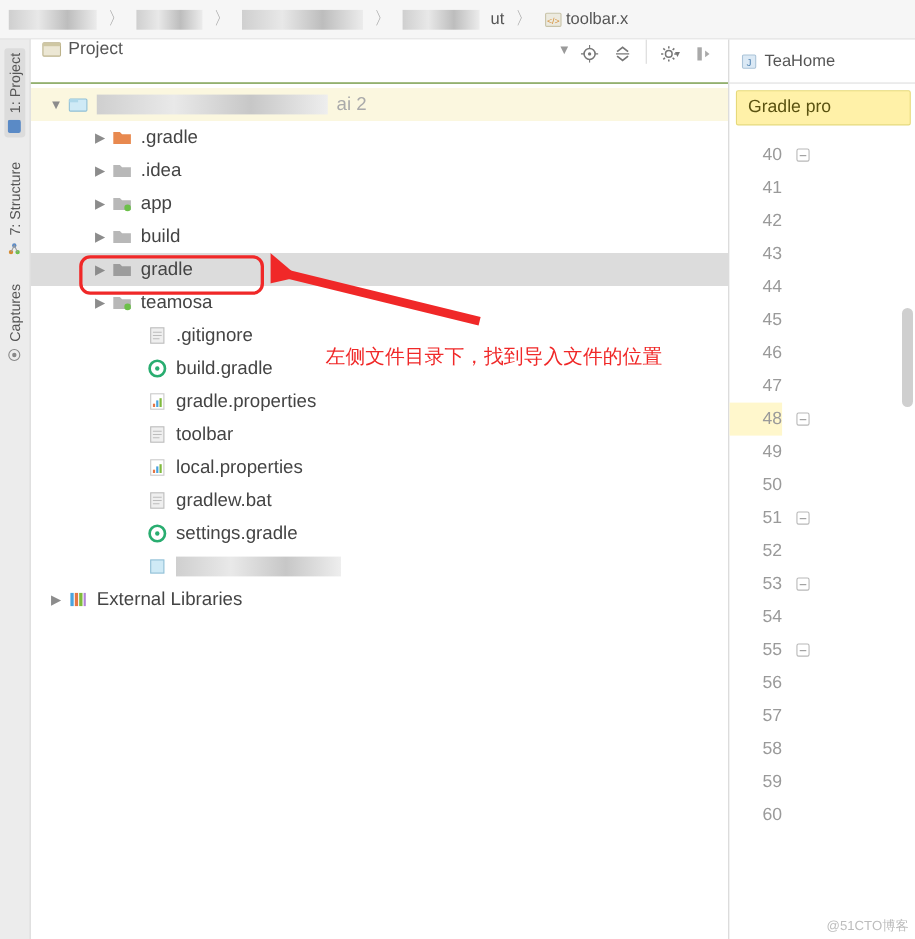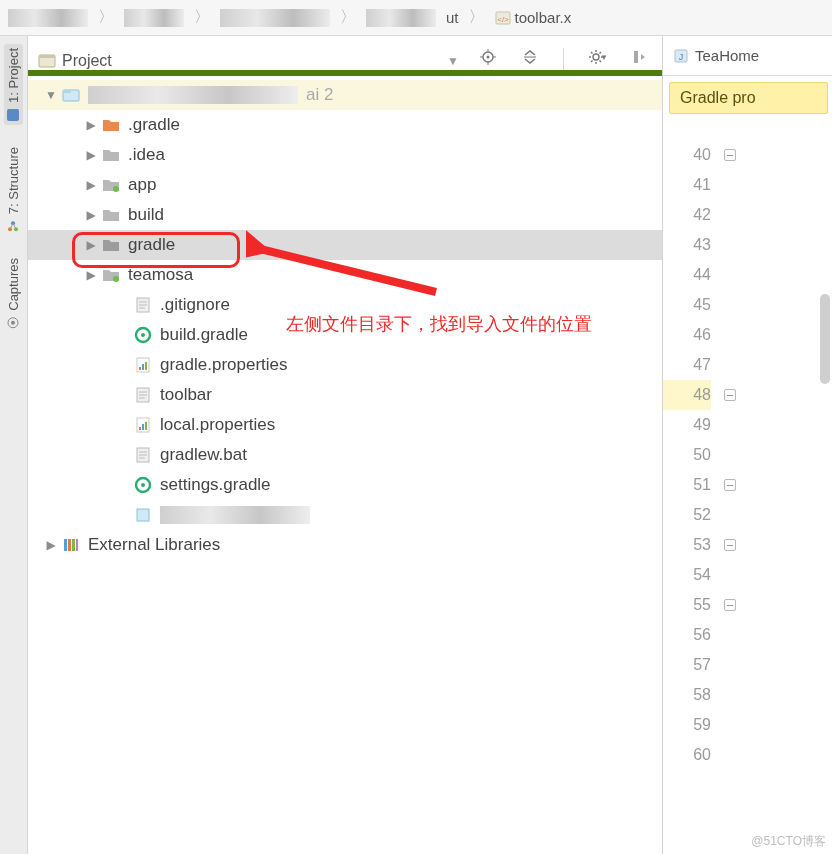--- a/index.html
+++ b/index.html
@@ -15,21 +15,21 @@
 
 
 .main { flex:1; display:flex; min-height:0; }
 
 .leftstrip { width: 28px; background:#ececec; border-right:1px solid #d4d4d4; display:flex; flex-direction:column; align-items:center; padding-top:8px; gap:18px; }
 .leftstrip .vtab { writing-mode: vertical-rl; transform: rotate(180deg); font-size:13px; color:#555; display:flex; align-items:center; gap:6px; padding:4px 2px; cursor:pointer;}
 .leftstrip .vtab.active { background:#dcdcdc; border-radius:3px; }
 .dot-icon{width:12px;height:12px;display:inline-block;}
 
 .centercol { flex:1; display:flex; flex-direction:column; background:#fff; min-width:0;}
-.panel-header { height:40px; display:flex; align-items:flex-end; border-bottom:6px solid #4d7c0f; background:#fff; padding:0 10px; gap:16px;}
+.panel-header { height:40px; display:flex; align-items:flex-start; border-bottom:1px solid #4d7c0f; background:#fff; padding:0 10px; gap:4px;}
 .panel-title { display:flex;align-items:center;gap:6px;color:#555;font-size:16px; flex:1;}
 .panel-dd { color:#9a9a9a; font-size:12px; margin-left:auto;}
 .toolbtn { width:26px;height:26px; display:flex;align-items:center;justify-content:center; color:#6d6d6d; cursor:pointer; border-radius:3px;}
 .toolsep{width:1px;height:22px;background:#d9d9d9;margin:0 4px;}
 
 .tree { flex:1; overflow:auto; font-size:17px; color:#444; position:relative; padding-top:4px;}
 .node { display:flex; align-items:center; height:30px; white-space:nowrap; cursor:default;}
 .twisty{ width:14px; text-align:center; color:#8c8c8c; font-size:12px; user-select:none; cursor:pointer; margin-right:4px;}
 .twisty.spacer{visibility:hidden;}
 .icon{ width:18px;height:18px;margin-right:8px;display:inline-flex;align-items:center;justify-content:center;flex:none;}
@@ -38,34 +38,34 @@
 .node.sel { background:#dcdcdc; }
 .node.rootrow { background:#fbf7df; }
 .depth0{padding-left:16px;}
 .depth1{padding-left:56px;}
 .depth2{padding-left:88px;}
 .blurtxt{display:inline-block;width:210px;height:18px;background:linear-gradient(90deg,#cfcfcf,#e9e9e9,#c7c7c7,#eee);filter:blur(0.6px);margin-right:8px;}
 
 
 .rightcol{ width:170px; border-left:1px solid #d4d4d4; background:#fff; display:flex; flex-direction:column;}
 .right-tab{ height:40px;border-bottom:1px solid #dedede; display:flex;align-items:center; padding:0 10px; gap:6px; color:#555; font-size:15px;}
-.right-banner{ background:#fff1a8; color:#5a5210; border:1px solid #e6d97a; border-radius:2px; margin:6px 4px 20px 6px; padding:6px 10px; font-size:16px; white-space:nowrap; overflow:hidden;}
+.right-banner{ background:#fff1a8; color:#5a5210; border:1px solid #e6d97a; border-radius:2px; margin:6px 4px 6px 6px; padding:6px 10px; font-size:16px; white-space:nowrap; overflow:hidden;}
 .gutterwrap{flex:1; position:relative; overflow:hidden;}
 .gutter{ position:absolute; left:0; top:6px; width:54px; text-align:right; color:#9a9a9a; font-size:16px; line-height:30px; padding-right:6px;}
 .gutter .ln.hl{ background:#fff7cc;}
 .marks{position:absolute; left:58px; top:6px; width:18px; line-height:30px;}
 .mark{height:30px;display:flex;align-items:center;justify-content:center;}
 .foldm{width:12px;height:12px;border:1px solid #b8b8b8;border-radius:2px;position:relative;}
 .foldm::before{content:"";position:absolute;left:2px;right:2px;top:5px;border-top:1px solid #9a9a9a;}
 .scrollslab{position:absolute;right:2px;top:160px;width:10px;height:90px;background:#cfcfcf;border-radius:5px;}
 
 
 .overlay{position:absolute;inset:0;pointer-events:none;}
 .redbox{position:absolute;border:3px solid #f02828;border-radius:10px;}
-.redtext{position:absolute;color:#f02828;font-size:18px;white-space:nowrap;}
+.redtext{position:absolute;color:#f02828;font-size:18px;white-space:nowrap;margin-left:10px;}
 .arrow{position:absolute;}
 
 .watermark{position:absolute;right:6px;bottom:4px;font-size:12px;color:#bdbdbd;}
 
 
 .fold-orange{fill:#e8894f;}
 .fold-grey{fill:#b8b8b8;}
 .fold-greydk{fill:#9c9c9c;}
 .greenpip{fill:#6cc04a;}
 </style>

